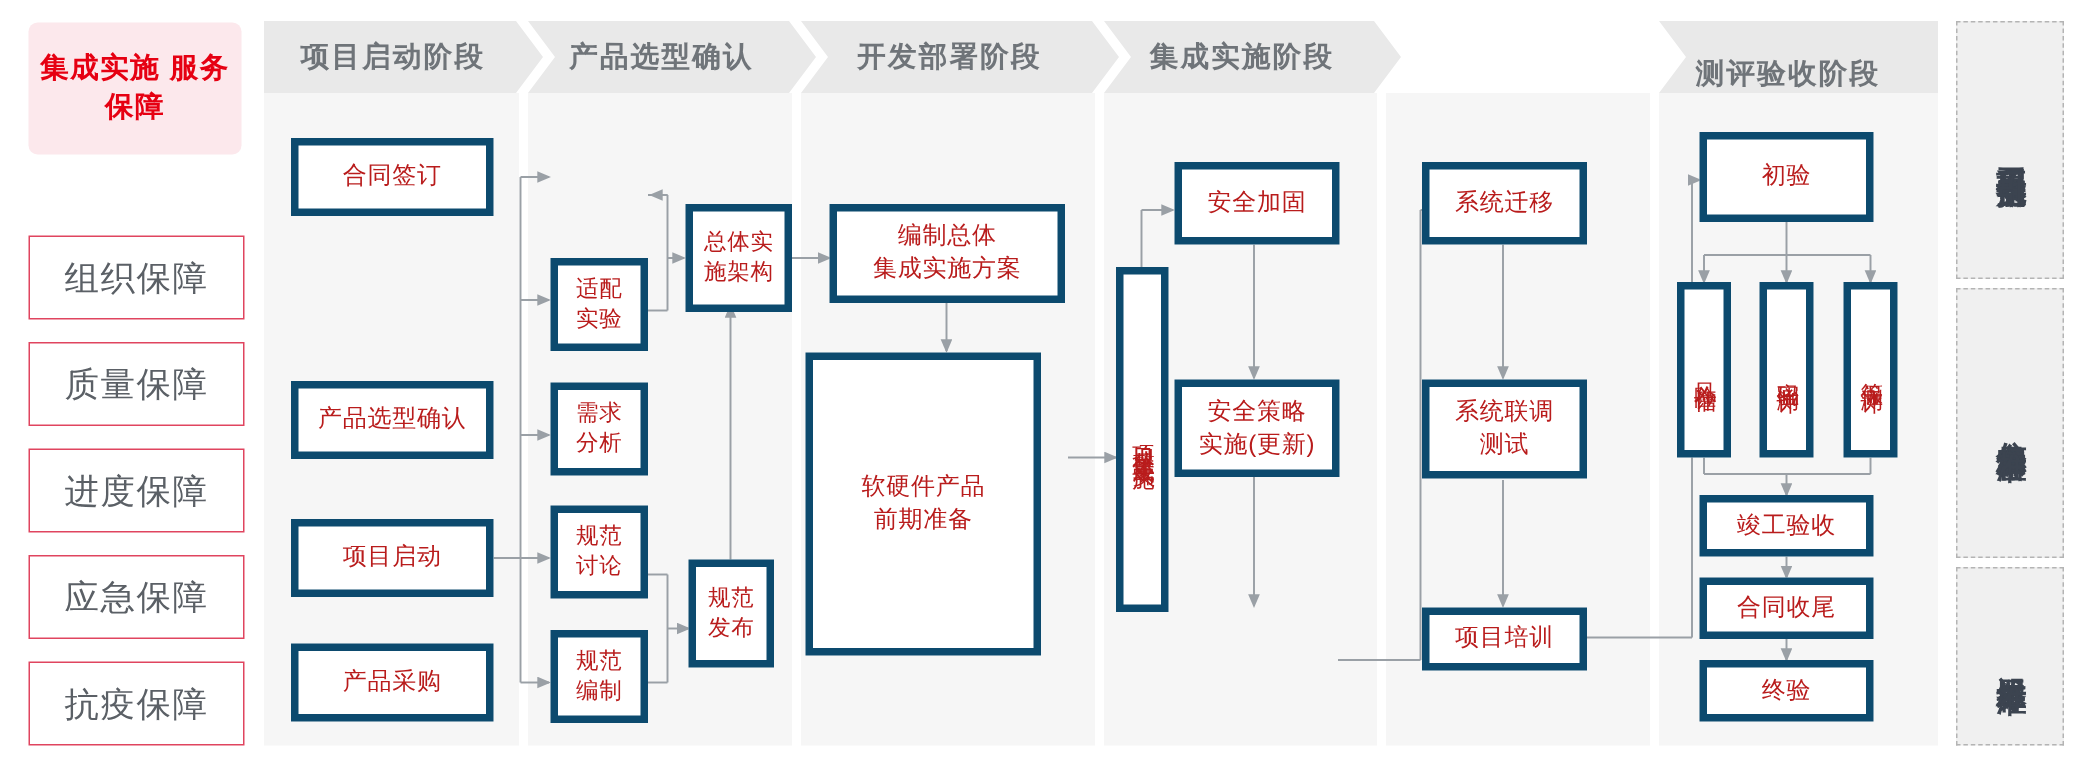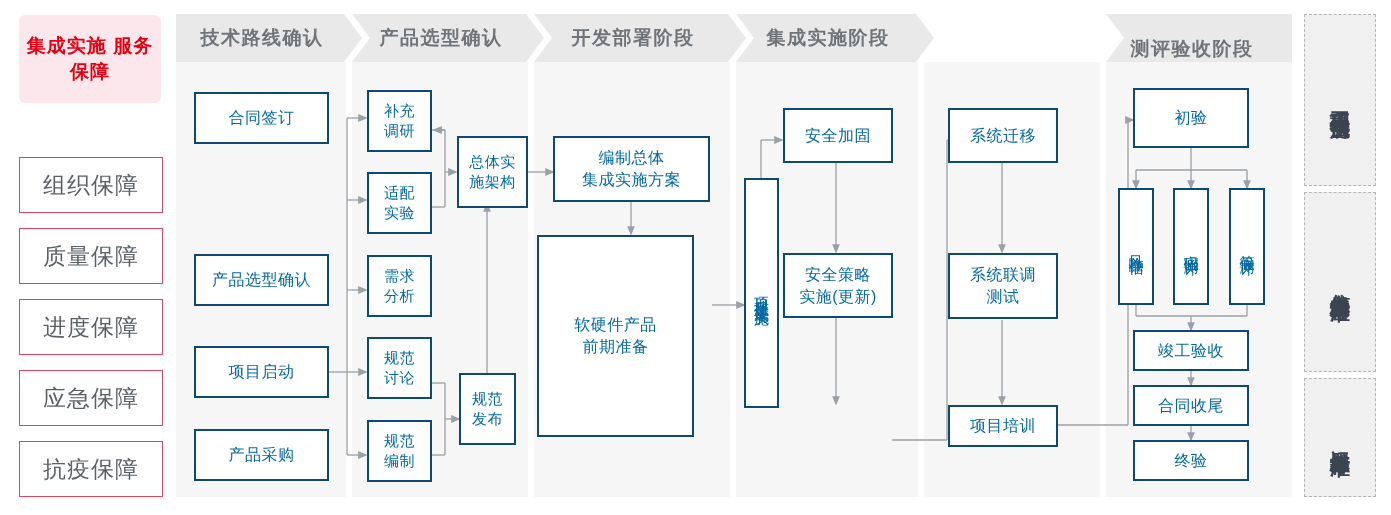--- a/index.html
+++ b/index.html
@@ -52,25 +52,25 @@
     padding-right:14px;
   }
   .stage-body{
     position:absolute;
     background:#f6f6f6;
   }
   
   .node{
     position:absolute;
     background:#ffffff;
-    border:2px solid #0c4a6e;
+    border:5px solid #0c4a6e;
     box-sizing:border-box;
     display:flex; align-items:center; justify-content:center;
     text-align:center;
-    color:#0369a1;
+    color:#b91c1c;
     font-size:16px;
     line-height:1.35;
     letter-spacing:0.5px;
     white-space:pre-line;
   }
   .node.sm{font-size:15px;}
   .node.vert{
     writing-mode:vertical-rl;
     text-orientation:upright;
     letter-spacing:2px;
@@ -128,21 +128,21 @@
   </div>
 
   <div class="stage-body" style="left:176px;top:62px;width:170px;height:435px"></div>
   <div class="stage-body" style="left:352px;top:62px;width:176px;height:435px"></div>
   <div class="stage-body" style="left:534px;top:62px;width:196px;height:435px"></div>
   <div class="stage-body" style="left:736px;top:62px;width:182px;height:435px"></div>
   <div class="stage-body" style="left:924px;top:62px;width:176px;height:435px"></div>
   <div class="stage-body" style="left:1106px;top:62px;width:186px;height:435px"></div>
 
   <div class="stage-head" style="left:176px;top:14px;width:186px;clip-path:polygon(0 0, 168px 0, 186px 24px, 168px 48px, 0 48px);">
-    <span>技术路线确认</span>
+    <span>项目启动阶段</span>
   </div>
   <div class="stage-head" style="left:352px;top:14px;width:192px;clip-path:polygon(0 0, 174px 0, 192px 24px, 174px 48px, 0 48px, 18px 24px);">
     <span>产品选型确认</span>
   </div>
   <div class="stage-head" style="left:534px;top:14px;width:212px;clip-path:polygon(0 0, 194px 0, 212px 24px, 194px 48px, 0 48px, 18px 24px);">
     <span>开发部署阶段</span>
   </div>
   <div class="stage-head" style="left:736px;top:14px;width:198px;clip-path:polygon(0 0, 180px 0, 198px 24px, 180px 48px, 0 48px, 18px 24px);">
     <span>集成实施阶段</span>
   </div>
@@ -224,23 +224,20 @@
 
   <div class="node" style="left:194px;top:92px;width:135px;height:52px">
     <span>合同签订</span></div>
   <div class="node" style="left:194px;top:254px;width:135px;height:52px">
     <span>产品选型确认</span></div>
   <div class="node" style="left:194px;top:346px;width:135px;height:52px">
     <span>项目启动</span></div>
   <div class="node" style="left:194px;top:429px;width:135px;height:52px">
     <span>产品采购</span></div>
 
-  <div class="node sm" style="left:367px;top:90px;width:65px;height:62px">
-    <span>补充
-调研</span></div>
   <div class="node sm" style="left:367px;top:172px;width:65px;height:62px">
     <span>适配
 实验</span></div>
   <div class="node sm" style="left:367px;top:255px;width:65px;height:62px">
     <span>需求
 分析</span></div>
   <div class="node sm" style="left:367px;top:337px;width:65px;height:62px">
     <span>规范
 讨论</span></div>
   <div class="node sm" style="left:367px;top:420px;width:65px;height:62px">

